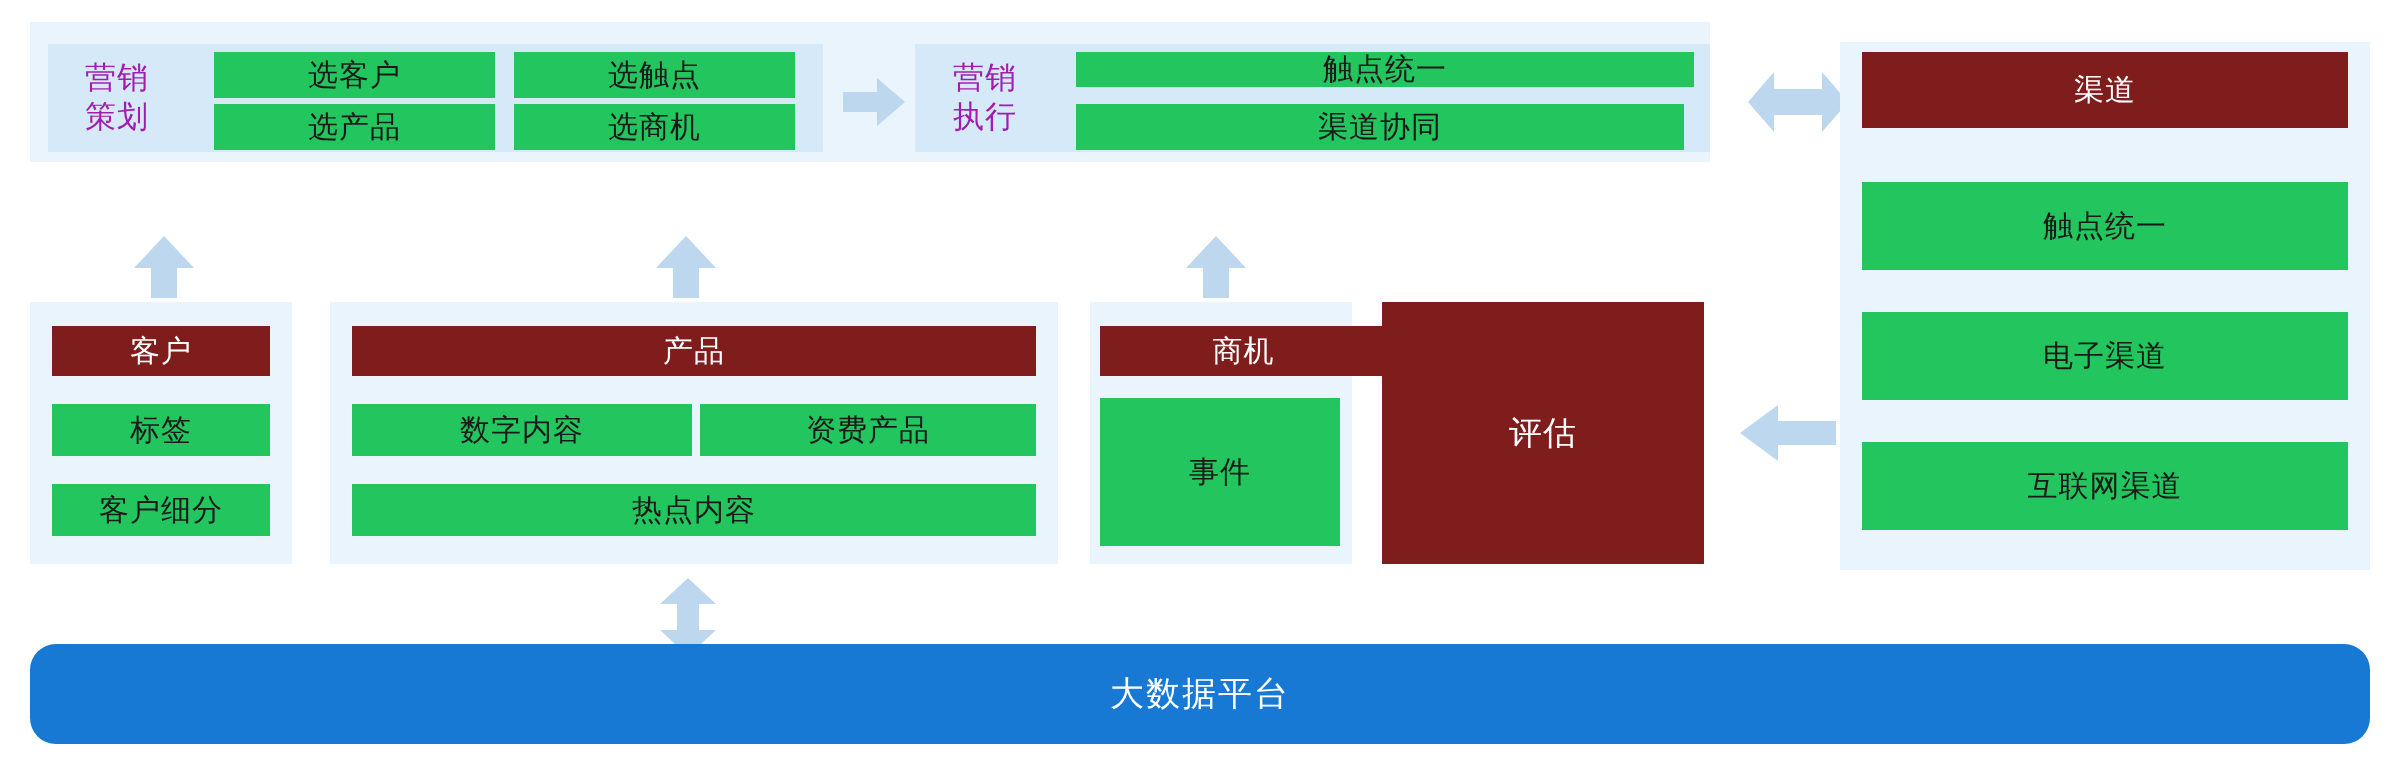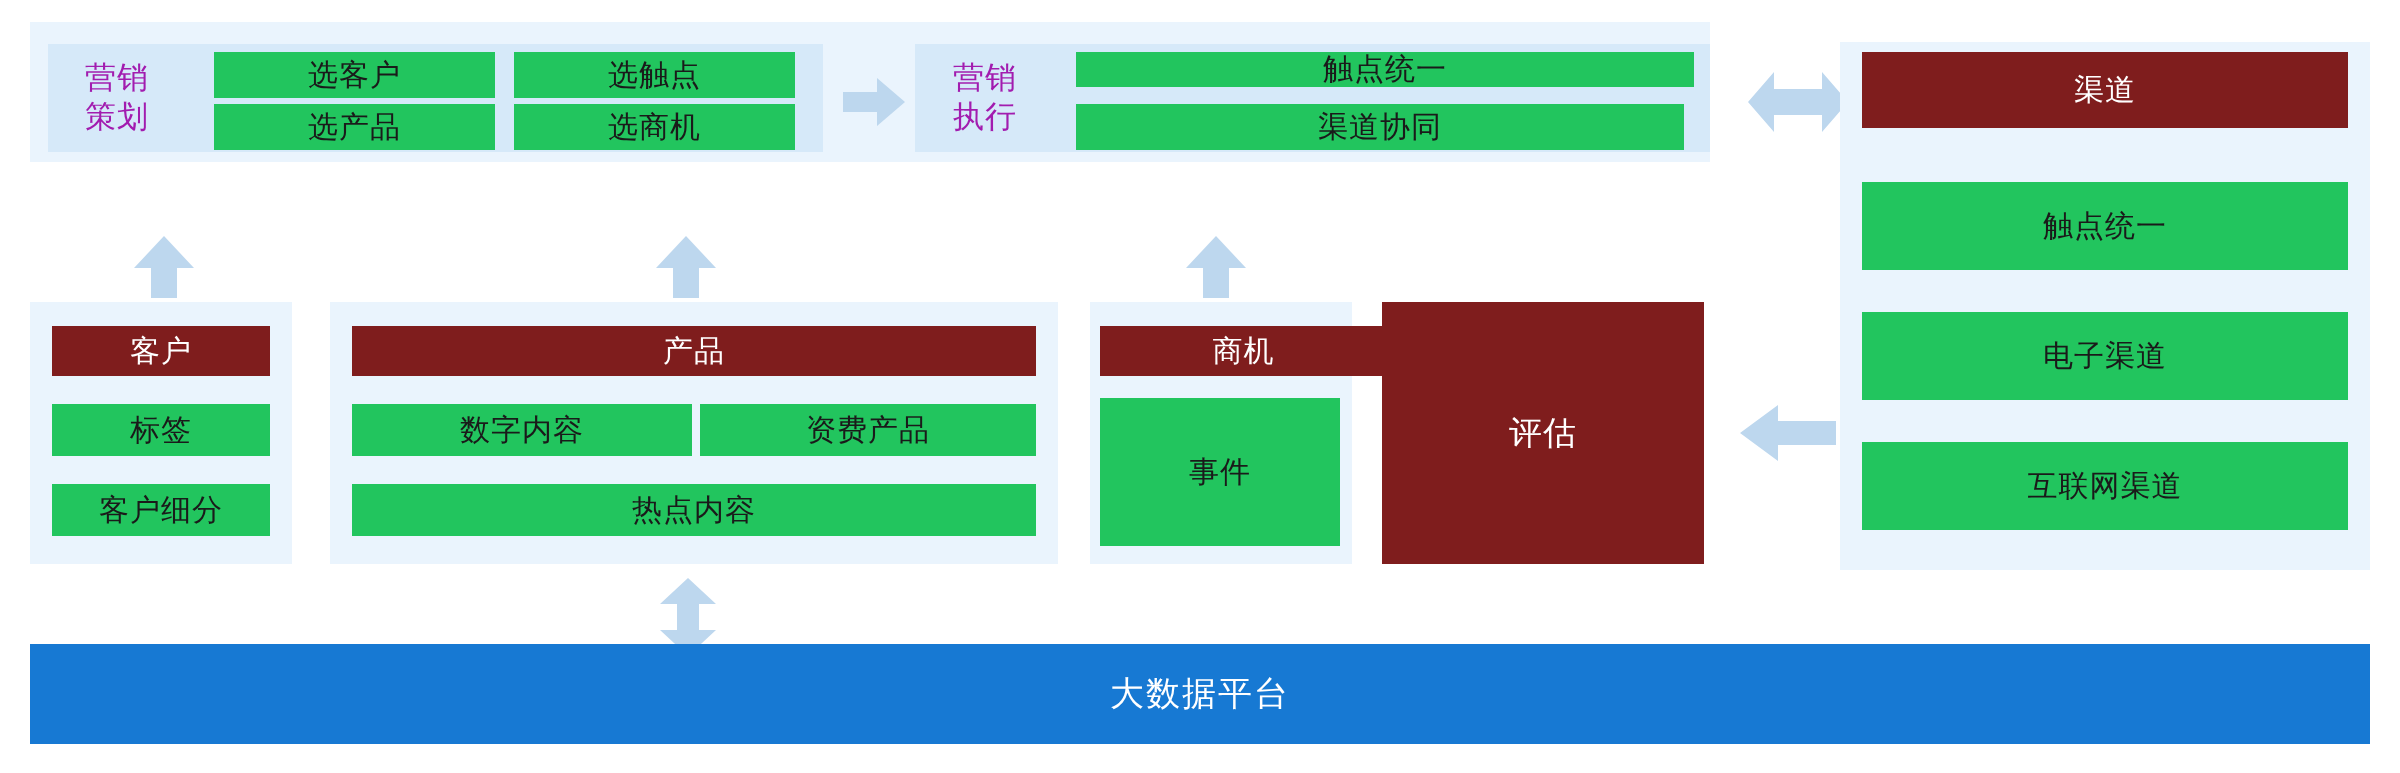--- a/index.html
+++ b/index.html
@@ -151,15 +151,15 @@
       <polygon points="0,28 38,0 38,16 96,16 96,40 38,40 38,56" fill="#BDD7EE"></polygon>
     </svg>
   </div>
 
   <div class="arrow" style="left:660px;top:578px;width:56px;height:78px;">
     <svg viewBox="0 0 56 78" preserveAspectRatio="none">
       <polygon points="28,0 56,26 39,26 39,52 56,52 28,78 0,52 17,52 17,26 0,26" fill="#BDD7EE"></polygon>
     </svg>
   </div>
 
-  <div class="bottom-bar" style="left:30px;top:644px;width:2340px;height:100px;">大数据平台</div>
+  <div class="bottom-bar" style="left:30px;top:644px;width:2340px;height:100px;border-radius:26px;">大数据平台</div>
 
 </div>
 
 </body></html>

